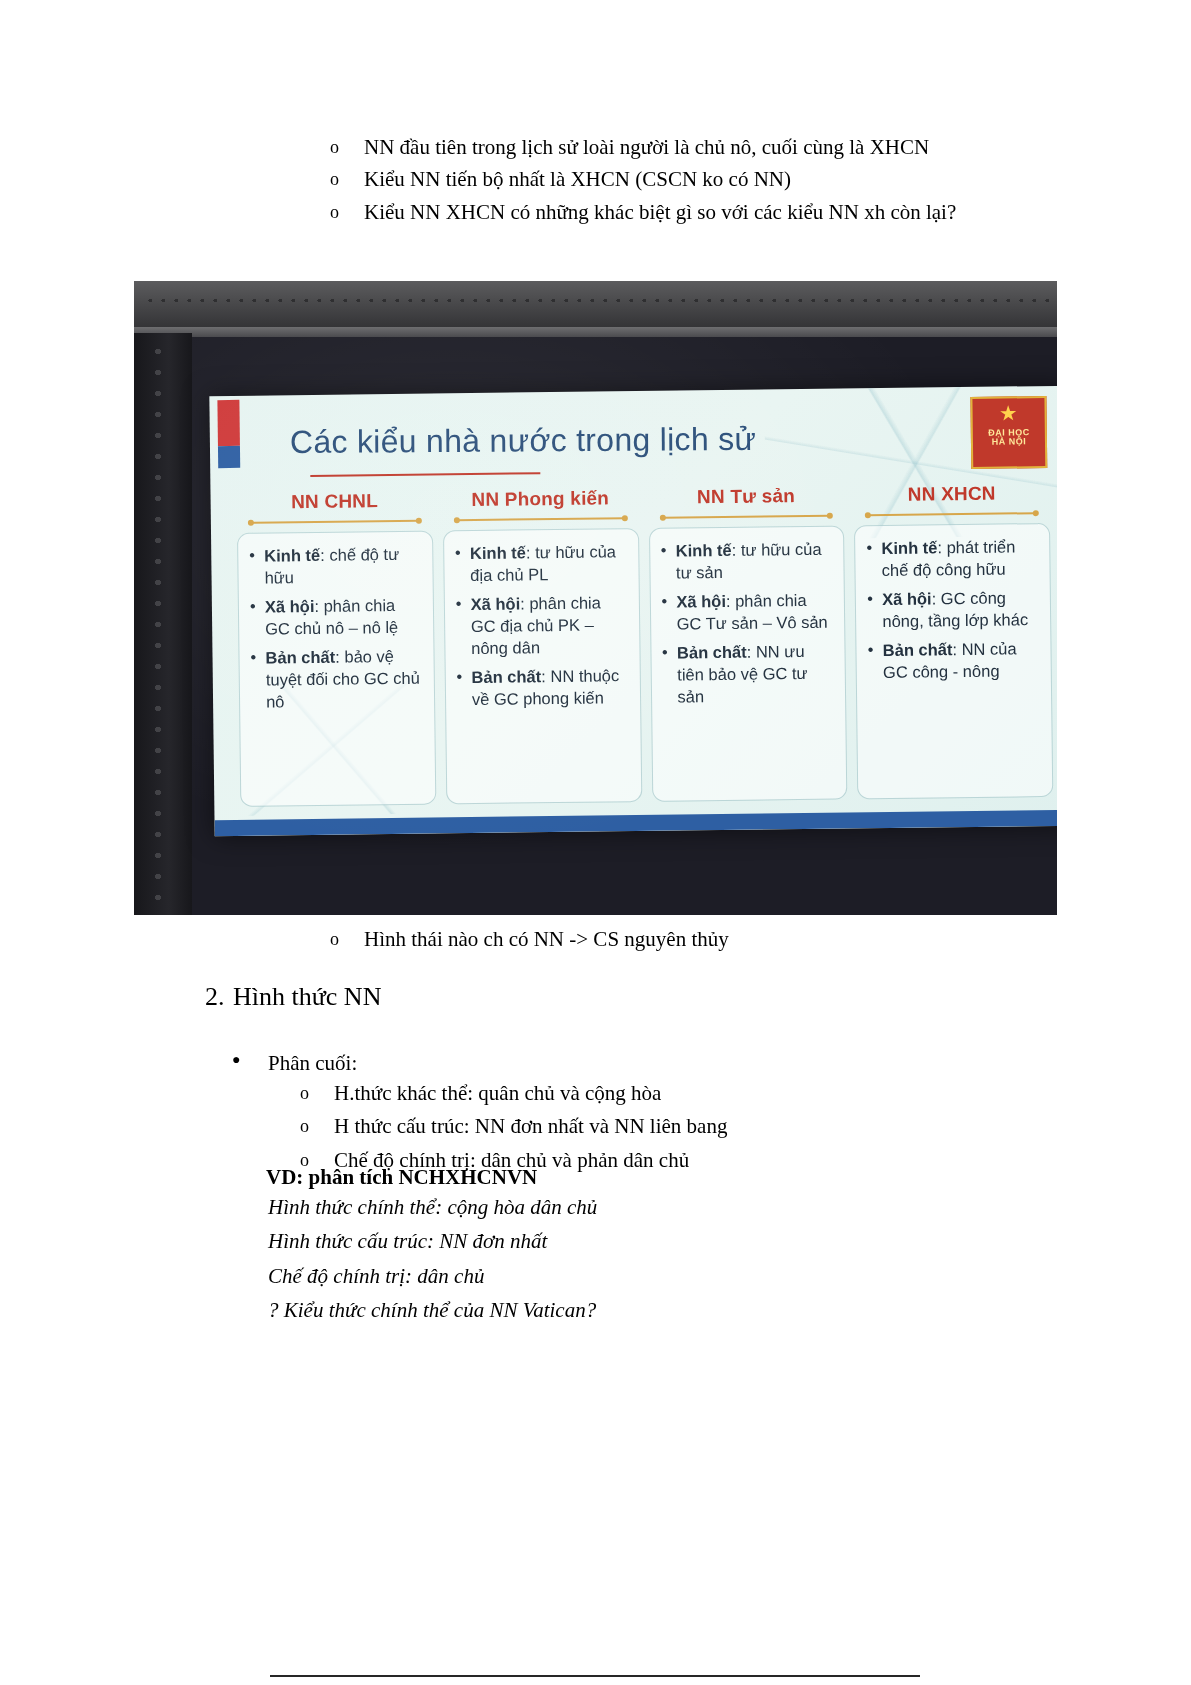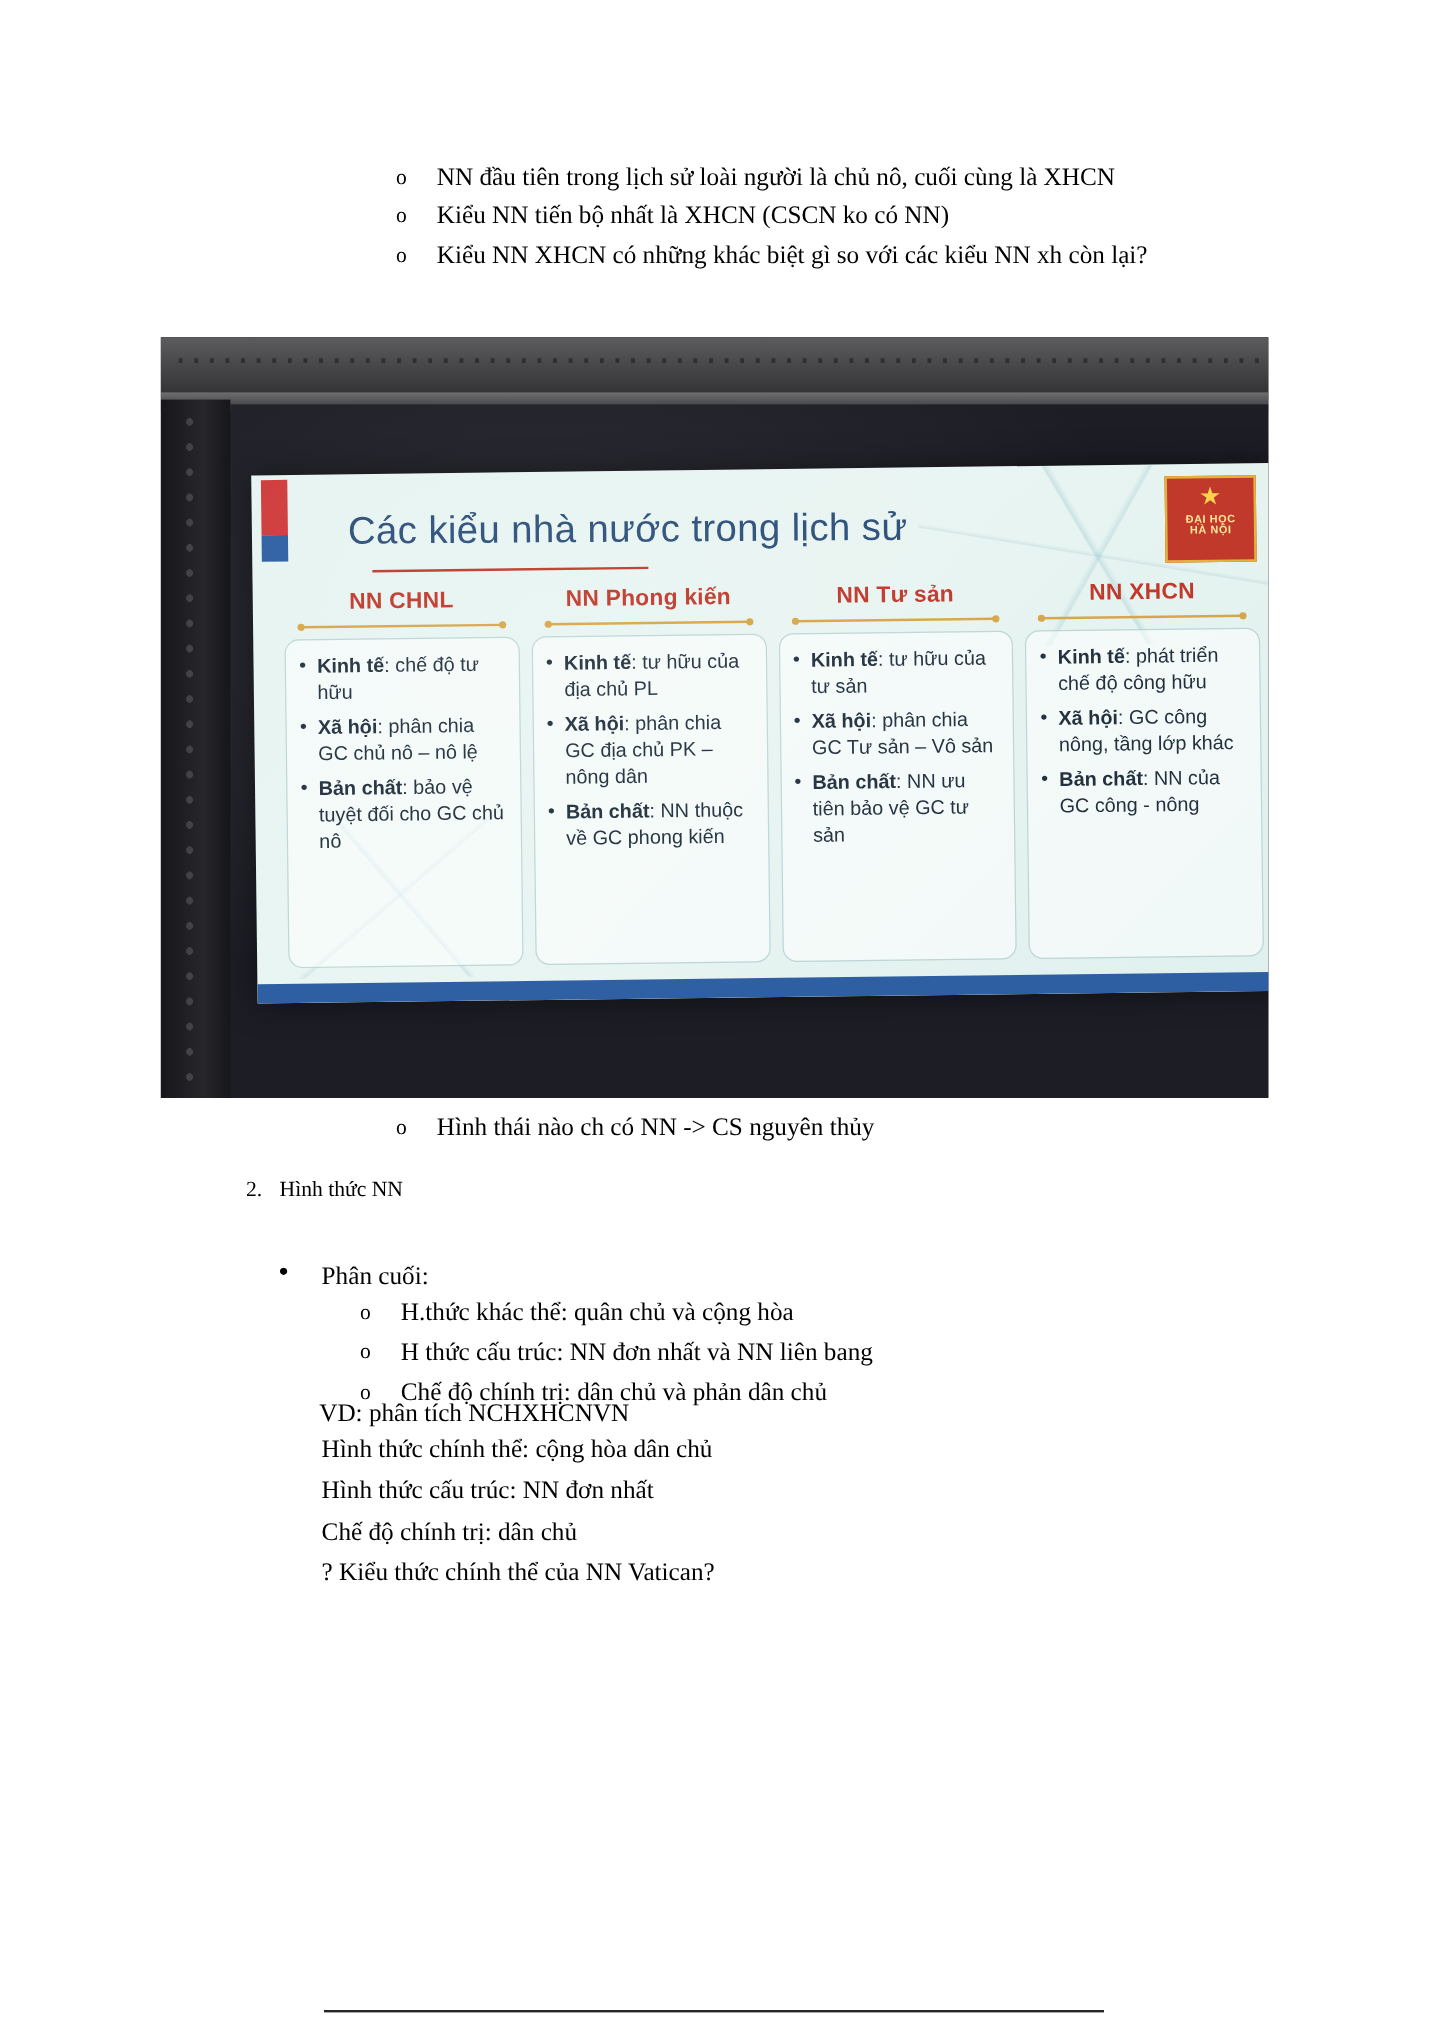--- a/index.html
+++ b/index.html
@@ -246,21 +246,21 @@
     left: 330px;
     top: 924px;
     width: 740px;
   }
   .plain-line { font-size: 21px; line-height: 1.45; }
 
   .num-item {
     position: absolute;
     left: 205px;
     top: 978px;
-    font-size: 18px;
+    font-size: 26px;
   }
   .num-item .num { display: inline-block; width: 28px; }
 
   .lvl2 {
     position: absolute;
     left: 232px;
     top: 1010px;
     width: 710px;
   }
   .lvl2 .bullet-mark { width: 36px; }
@@ -279,28 +279,29 @@
     top: 1078px;
     width: 660px;
   }
   .lvl4 .bullet-row { margin-bottom: 3px; }
 
   .lvl2b {
     position: absolute;
     left: 232px;
     top: 1162px;
     width: 710px;
+    font-weight: bold;
   }
   .tail-lines {
     position: absolute;
     left: 268px;
     top: 1192px;
     width: 700px;
   }
-  .tail-lines div { margin-bottom: 4px; }
+  .tail-lines div { margin-bottom: 4px; font-style: italic; }
 
   .footer-rule {
     position: absolute;
     left: 270px;
     bottom: 8px;
     width: 650px;
     height: 2px;
     background: #000;
     opacity: .85;
   }

